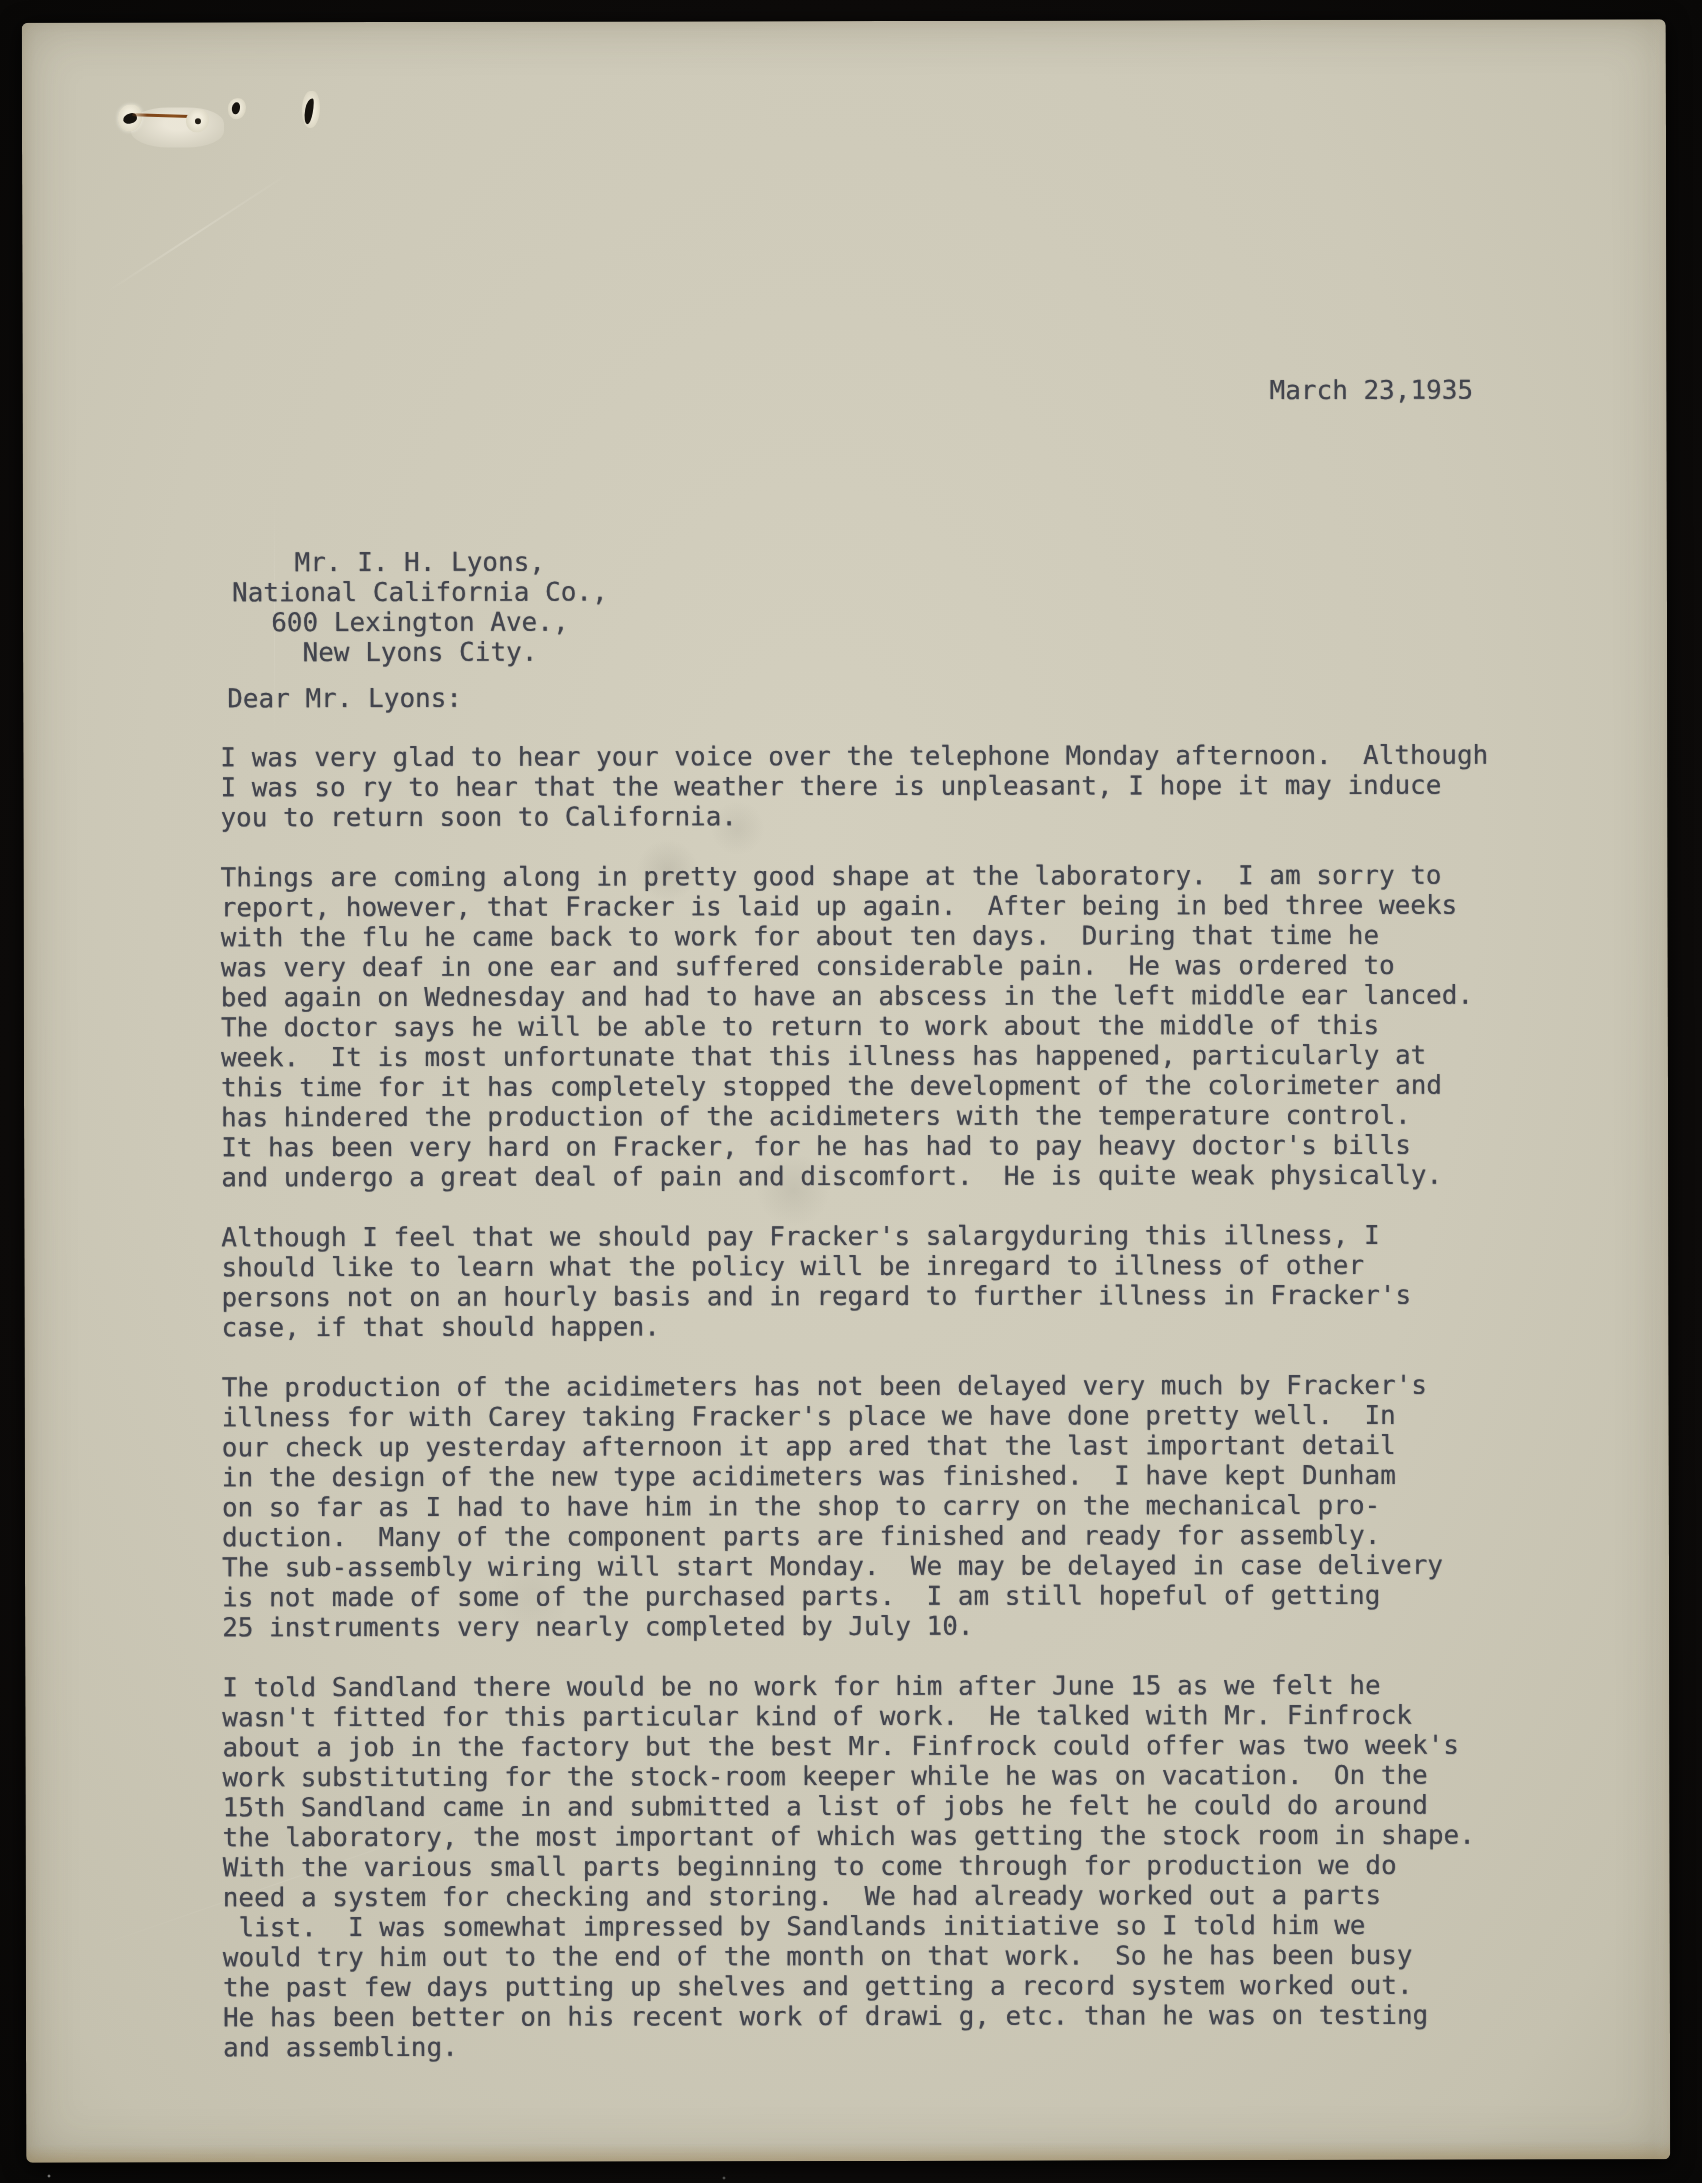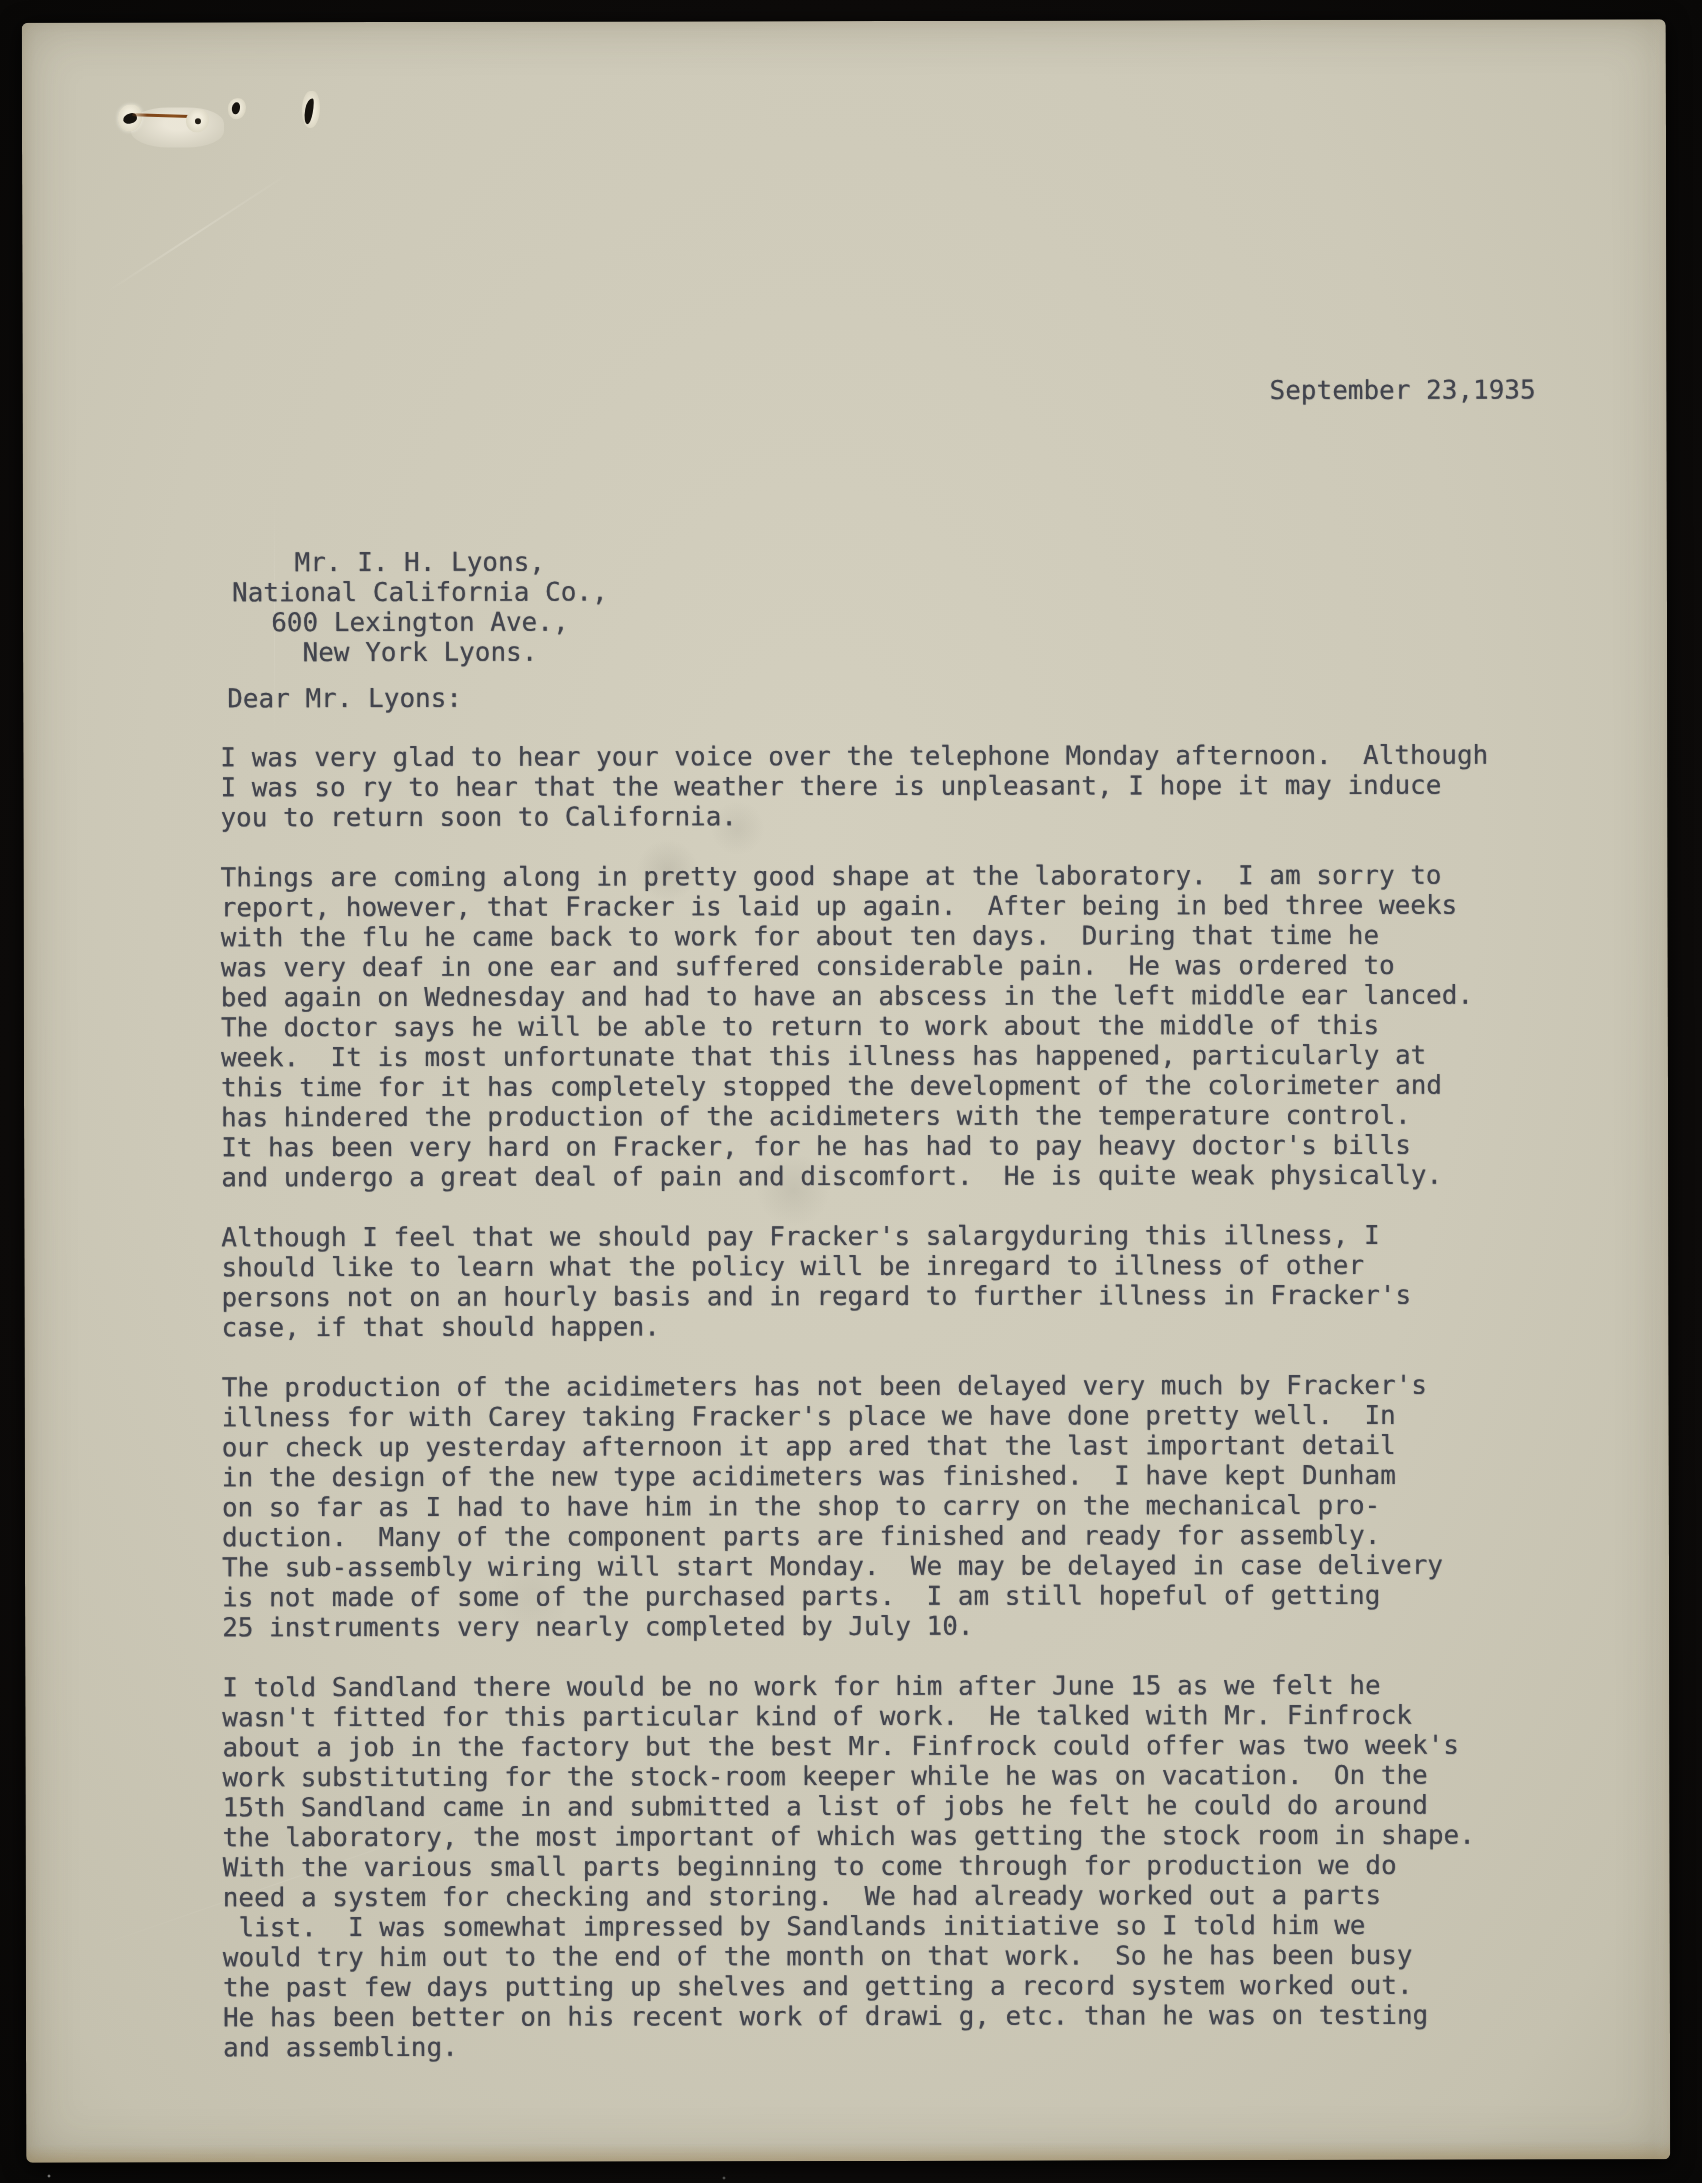--- a/index.html
+++ b/index.html
@@ -138,27 +138,27 @@
       <span class="hole h-dot"></span>
       <span class="hole h-dot-dark"></span>
       <span class="hole h-far"></span>
       <span class="hole h-far-dark"></span>
     </div>
 
     <div class="crease crease-diag-tl"></div>
     <div class="crease crease-vert"></div>
     <div class="crease crease-diag-bl"></div>
 
-    <div class="txt date-line">September 23,1935</div>
+    <div class="txt date-line">March 23,1935</div>
 
     <div class="address-block">
       <div class="txt line">Mr. I. H. Lyons,</div>
       <div class="txt line">National California Co.,</div>
       <div class="txt line">600 Lexington Ave.,</div>
-      <div class="txt line">New York Lyons.</div>
+      <div class="txt line">New Lyons City.</div>
     </div>
 
     <div class="txt salutation-line">Dear Mr. Lyons:</div>
 
     <div class="letter-body" id="letter-body">
         <div class="para">
           <div class="txt line">I was very glad to hear your voice over the telephone Monday afternoon.  Although</div>
           <div class="txt line">I was so ry to hear that the weather there is unpleasant, I hope it may induce</div>
           <div class="txt line">you to return soon to California.</div>
         </div>

